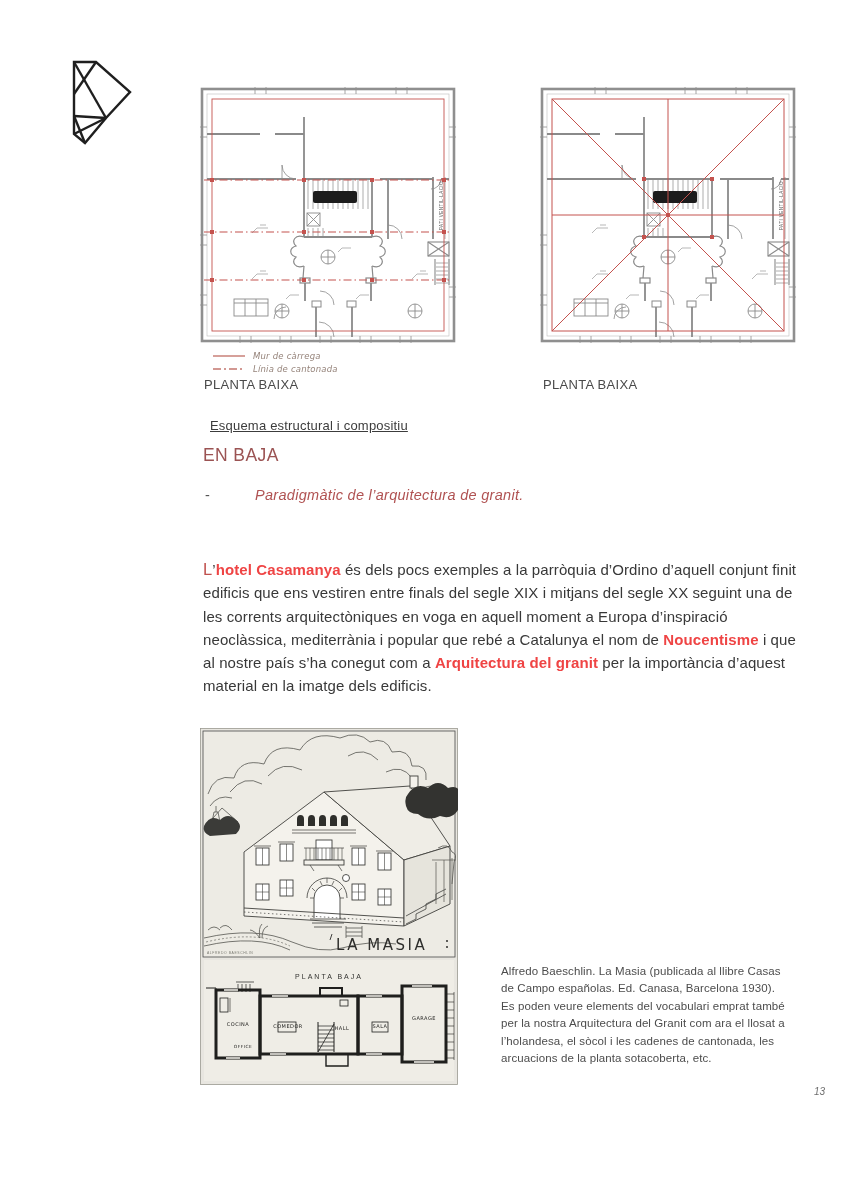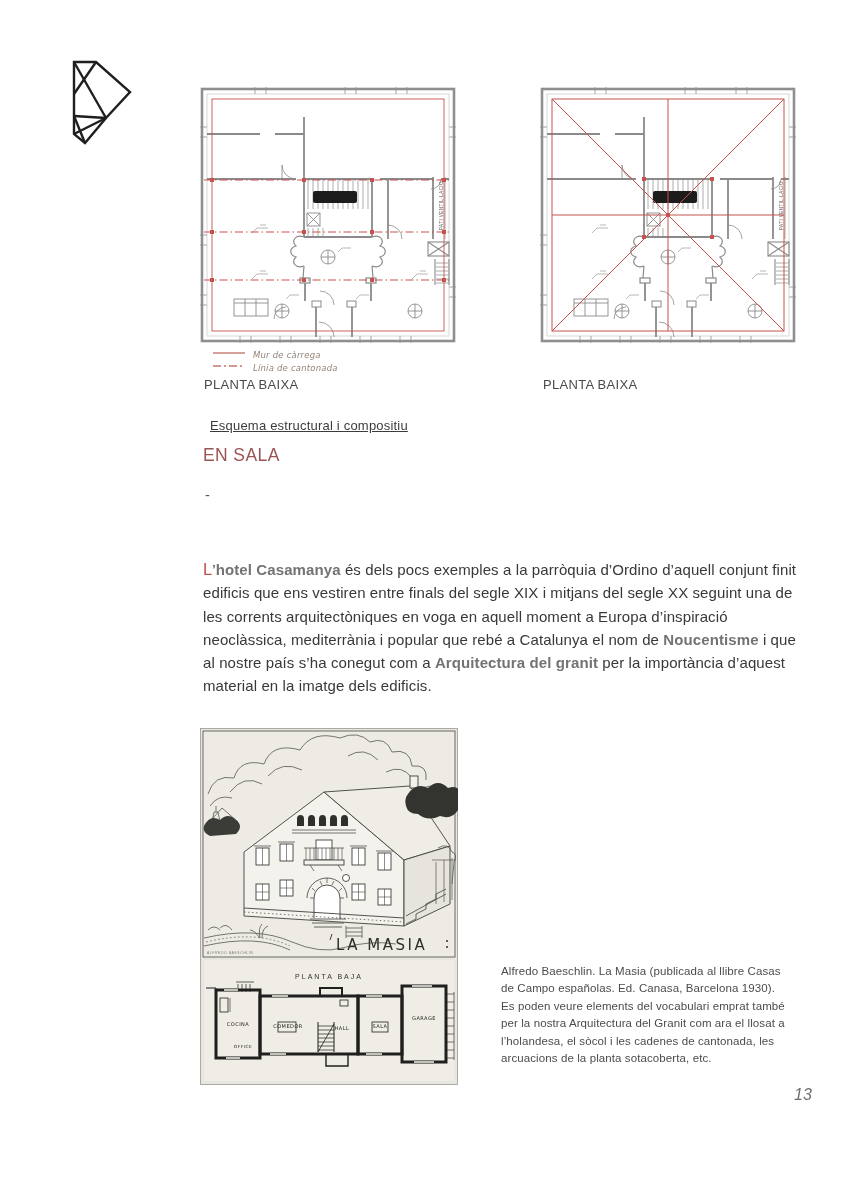--- a/index.html
+++ b/index.html
@@ -5,36 +5,36 @@
   html,body{margin:0;padding:0;background:#888;}
   .page{
     position:relative;width:848px;height:1200px;background:#ffffff;
     font-family:"Liberation Sans", sans-serif;color:#3a3a3a;overflow:hidden;
     margin:0 auto;
   }
   .abs{position:absolute;}
   .logo-svg{left:60px;top:50px;}
   .plans-svg{left:198px;top:85px;}
   .legend{left:212px;top:350px;display:flex;flex-direction:column;gap:2px;}
-  .legend-row{display:flex;gap:7px;height:11px;}
+  .legend-row{display:flex;align-items:center;gap:7px;height:11px;}
   .legend-label{font-size:8.5px;font-style:italic;color:#95837a;font-family:"DejaVu Sans",sans-serif;letter-spacing:0.2px;}
   .plan-label{font-size:13px;color:#4a4a4a;letter-spacing:0.3px;}
   .plan-label.left{left:204px;top:377px;}
   .plan-label.right{left:543px;top:377px;}
   .figure-caption{left:210px;top:418px;font-size:13px;color:#3c3c3c;letter-spacing:0.2px;text-decoration:underline;}
   .section-heading{left:203px;top:445px;font-size:17.5px;color:#9b5353;letter-spacing:0.4px;}
   .bullet-line{left:205px;top:487px;display:flex;align-items:baseline;font-size:14.5px;}
   .bullet-dash{color:#555;width:50px;}
   .bullet-text{font-style:italic;color:#b05252;letter-spacing:0.3px;}
   .body-par{left:203px;top:543px;width:598px;font-size:15px;line-height:23.3px;color:#383838;letter-spacing:0.1px;}
-  .body-par b{color:#737373;}
+  .body-par b{color:#ef4444;}
   .dropcap{color:#c0504d;font-size:16.5px;}
   .masia-svg{left:200px;top:728px;}
   .photo-caption{left:465px;top:963px;width:290px;font-size:11.5px;line-height:17.4px;color:#4c4c4c;letter-spacing:0.1px;margin-left:36px;}
-  .page-number{left:794px;top:1086px;font-size:16px;color:#6e6e6e;font-style:italic;}
+  .page-number{left:814px;top:1086px;font-size:10px;color:#6e6e6e;font-style:italic;}
 </style>
 </head>
 <body>
 
 <div class="page">
 
   <svg class="abs logo-svg" width="120" height="120" viewBox="0 0 120 120">
     <g fill="none" stroke="#1f1f1f" stroke-width="2.4" stroke-linejoin="miter">
       <path d="M14,12 H36 L70,42 L46,68 L25,93 L14,84 Z"></path>
       <path d="M14,12 L46,68"></path>
@@ -185,24 +185,25 @@
         </svg>
       <span class="legend-label">Línia de cantonada</span>
     </div>
   </div>
 
   <div class="abs plan-label left">PLANTA BAIXA</div>
   <div class="abs plan-label right">PLANTA BAIXA</div>
 
   <div class="abs figure-caption">Esquema estructural i compositiu</div>
 
-  <div class="abs section-heading">EN SALA</div>
+  <div class="abs section-heading">EN BAJA</div>
 
   <div class="abs bullet-line">
     <span class="bullet-dash">-</span>
+    <span class="bullet-text">Paradigmàtic de l’arquitectura de granit.</span>
   </div>
 
   <p class="abs body-par"><span class="dropcap">L</span><span>’</span><b>hotel Casamanya</b><span> és dels pocs exemples a la parròquia d’Ordino d’aquell conjunt finit edificis que ens vestiren entre finals del segle XIX i mitjans del segle XX seguint una de les corrents arquitectòniques en voga en aquell moment a Europa d’inspiració neoclàssica, mediterrània i popular que rebé a Catalunya el nom de </span><b>Noucentisme</b><span> i que al nostre país s’ha conegut com a </span><b>Arquitectura del granit</b><span> per la importància d’aquest material en la imatge dels edificis.</span></p>
 
   <svg class="abs masia-svg" width="258" height="357" viewBox="0 0 258 357">
     <rect x="0.5" y="0.5" width="257" height="356" fill="#e8e6e0" stroke="#9a9890" stroke-width="0.8"></rect>
     <rect x="3" y="3" width="252" height="226" fill="#edebe4" stroke="#4a4a4a" stroke-width="0.8"></rect>
     <rect x="4" y="232" width="250" height="121" fill="#efede6"></rect>
 
     <g stroke="#565650" stroke-width="0.8" fill="none">

